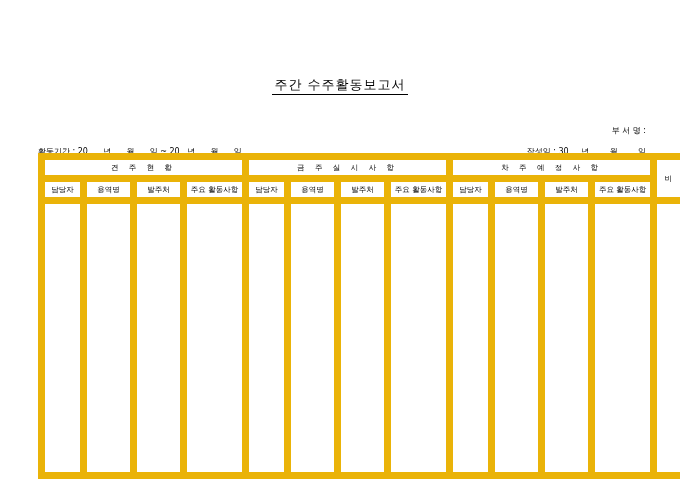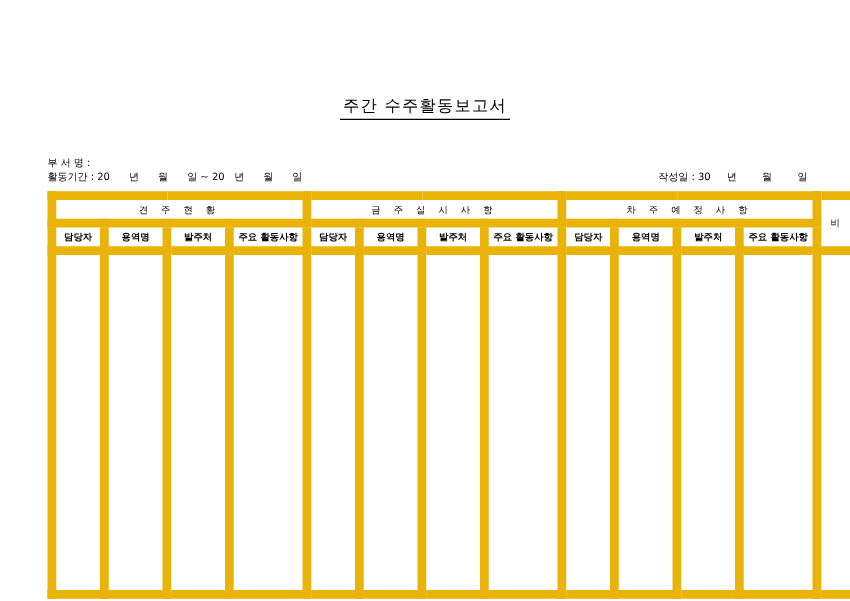--- a/index.html
+++ b/index.html
@@ -36,23 +36,24 @@
     padding: 0 2px 2px 2px;
   }
   .meta {
     position: absolute;
     left: 38px;
     width: 608px;
     font-size: 8px;
   }
   .meta-dept {
     top: 105px;
+    text-align: right;
   }
   .meta-row2 {
-    top: 116px;
+    top: 126px;
     display: flex;
     justify-content: space-between;
     align-items: baseline;
   }
   .meta-row2 .left,
   .meta-row2 .right {
     white-space: pre;
   }
   table.sheet {
     position: absolute;
@@ -72,21 +73,20 @@
   }
   td.group {
     height: 15px;
     letter-spacing: 4px;
     font-size: 8px;
   }
   td.sub {
     height: 15px;
     letter-spacing: 0px;
     font-size: 7.5px;
-    font-weight: bold;
   }
   td.remark {
     letter-spacing: 3px;
     font-size: 8px;
   }
   td.body {
     height: 268px;
   }
 </style>
 </head>

